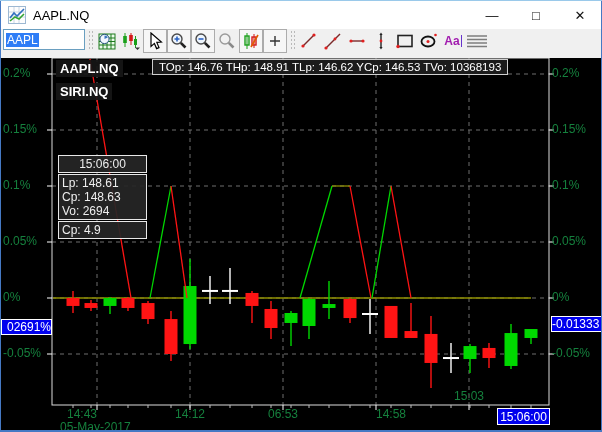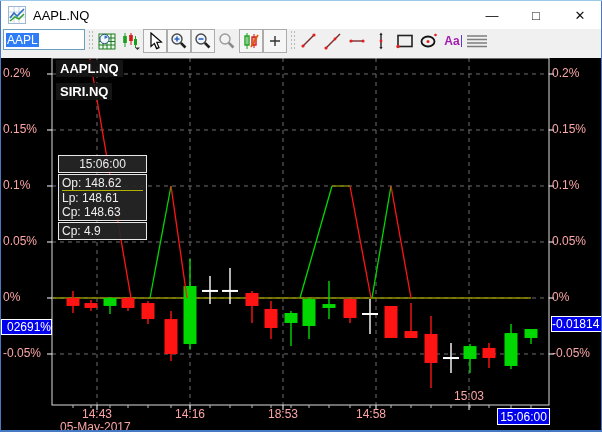--- a/index.html
+++ b/index.html
@@ -29,21 +29,21 @@
   .tbtn{width:24px;height:24px;display:flex;align-items:center;justify-content:center;
         background:transparent;border:1px solid transparent;padding:0;margin:0 0px;}
   .tbtn.framed{border:1px solid #acacac;background:#f6f6f6;}
   .tbtn svg{display:block;}
   .aa-label{font-size:12px;color:#a21caf;font-weight:bold;}
   .aa-cursor{display:inline-block;width:1px;height:12px;background:#6633cc;margin-left:1px;vertical-align:middle;}
 
   
   .chart-bg{position:absolute;left:1px;top:56px;width:600px;height:374px;background:#000;}
   svg.plot{position:absolute;left:0;top:0;z-index:10;}
-  .olabel{position:absolute;color:#fca5a5;font-size:12px;z-index:20;white-space:nowrap;}
+  .olabel{position:absolute;color:#15803d;font-size:12px;z-index:20;white-space:nowrap;}
   .legend-item{position:absolute;left:56px;z-index:22;color:#fff;font-weight:bold;font-size:13px;
                background:rgba(22,22,22,.92);padding:1px 4px;}
   .info-bar{position:absolute;left:152px;top:58px;z-index:22;color:#fff;font-size:11.5px;
             background:rgba(28,28,28,.95);border:1px solid #cfcfcf;padding:1px 6px;white-space:nowrap;}
   .tooltip{position:absolute;left:58px;top:154px;width:89px;z-index:25;font-size:12px;color:#eee;}
   .tt-sec{background:rgba(38,38,38,.93);border:1px solid #e8e8e8;margin-bottom:1px;padding:1px 3px;}
   .tt-time{text-align:center;}
   .tt-row{line-height:14px;}
   .tt-row.op-row{border-bottom:1px solid #b0b000;}
   .hl-box{position:absolute;z-index:26;background:#0000ee;border:1px solid #fff;color:#fff;
@@ -300,50 +300,51 @@
       <line x1="391" x2="391" y1="404" y2="407" stroke="#bbb"></line>
       <line x1="411" x2="411" y1="404" y2="407" stroke="#bbb"></line>
       <line x1="431" x2="431" y1="404" y2="407" stroke="#bbb"></line>
       <line x1="451" x2="451" y1="404" y2="407" stroke="#bbb"></line>
       <line x1="470" x2="470" y1="404" y2="407" stroke="#bbb"></line>
       <line x1="489" x2="489" y1="404" y2="407" stroke="#bbb"></line>
       <line x1="511" x2="511" y1="404" y2="407" stroke="#bbb"></line>
       <line x1="531" x2="531" y1="404" y2="407" stroke="#bbb"></line>
     </svg>
 
+  <div class="info-bar">TOp: 146.76 THp: 148.91 TLp: 146.62 YCp: 146.53 TVo: 10368193</div>
   <div class="legend-item" style="top:59px">AAPL.NQ</div>
   <div class="legend-item" style="top:82px">SIRI.NQ</div>
 
   <div class="tooltip">
     <div class="tt-sec tt-time">15:06:00</div>
     <div class="tt-sec">
-      <div class="tt-row op-row">Op: 148.62</div>
       <div class="tt-row">Lp: 148.61</div>
       <div class="tt-row">Cp: 148.63</div>
+      <div class="tt-row">Vo: 2694</div>
     </div>
     <div class="tt-sec">Cp: 4.9</div>
   </div>
 
   <div class="hl-box hl-left">02691%</div>
-  <div class="hl-box hl-right">-0.01814</div>
+  <div class="hl-box hl-right">-0.01333</div>
   <div class="hl-box hl-time">15:06:00</div>
   <div class="olabel date-label">05-May-2017</div>
 
   <div id="axis-labels">
       <div class="olabel " style="left: 3px; top: 65px;">0.2%</div>
       <div class="olabel " style="left: 552px; top: 65px;">0.2%</div>
       <div class="olabel " style="left: 3px; top: 121px;">0.15%</div>
       <div class="olabel " style="left: 552px; top: 121px;">0.15%</div>
       <div class="olabel " style="left: 3px; top: 177px;">0.1%</div>
       <div class="olabel " style="left: 552px; top: 177px;">0.1%</div>
       <div class="olabel " style="left: 3px; top: 233px;">0.05%</div>
       <div class="olabel " style="left: 552px; top: 233px;">0.05%</div>
       <div class="olabel " style="left: 3px; top: 289px;">0%</div>
       <div class="olabel " style="left: 552px; top: 289px;">0%</div>
       <div class="olabel " style="left: 3px; top: 345px;">-0.05%</div>
       <div class="olabel " style="left: 552px; top: 345px;">-0.05%</div>
-      <div class="olabel xlab" style="left: 67px; top: 406px; width: 60px; text-align: center;">14:43</div>
-      <div class="olabel xlab" style="left: 160px; top: 406px; width: 60px; text-align: center;">14:16</div>
-      <div class="olabel xlab" style="left: 253px; top: 406px; width: 60px; text-align: center;">18:53</div>
-      <div class="olabel xlab" style="left: 356px; top: 406px; width: 60px; text-align: left;">14:58</div>
+      <div class="olabel xlab" style="left: 67px; top: 406px; width: 60px; text-align: left;">14:43</div>
+      <div class="olabel xlab" style="left: 160px; top: 406px; width: 60px; text-align: center;">14:12</div>
+      <div class="olabel xlab" style="left: 253px; top: 406px; width: 60px; text-align: center;">06:53</div>
+      <div class="olabel xlab" style="left: 346px; top: 406px; width: 60px; text-align: right;">14:58</div>
       <div class="olabel xlab" style="left: 439px; top: 388px; width: 60px; text-align: center;">15:03</div>
     </div>
 </div>
 
 </body></html>

